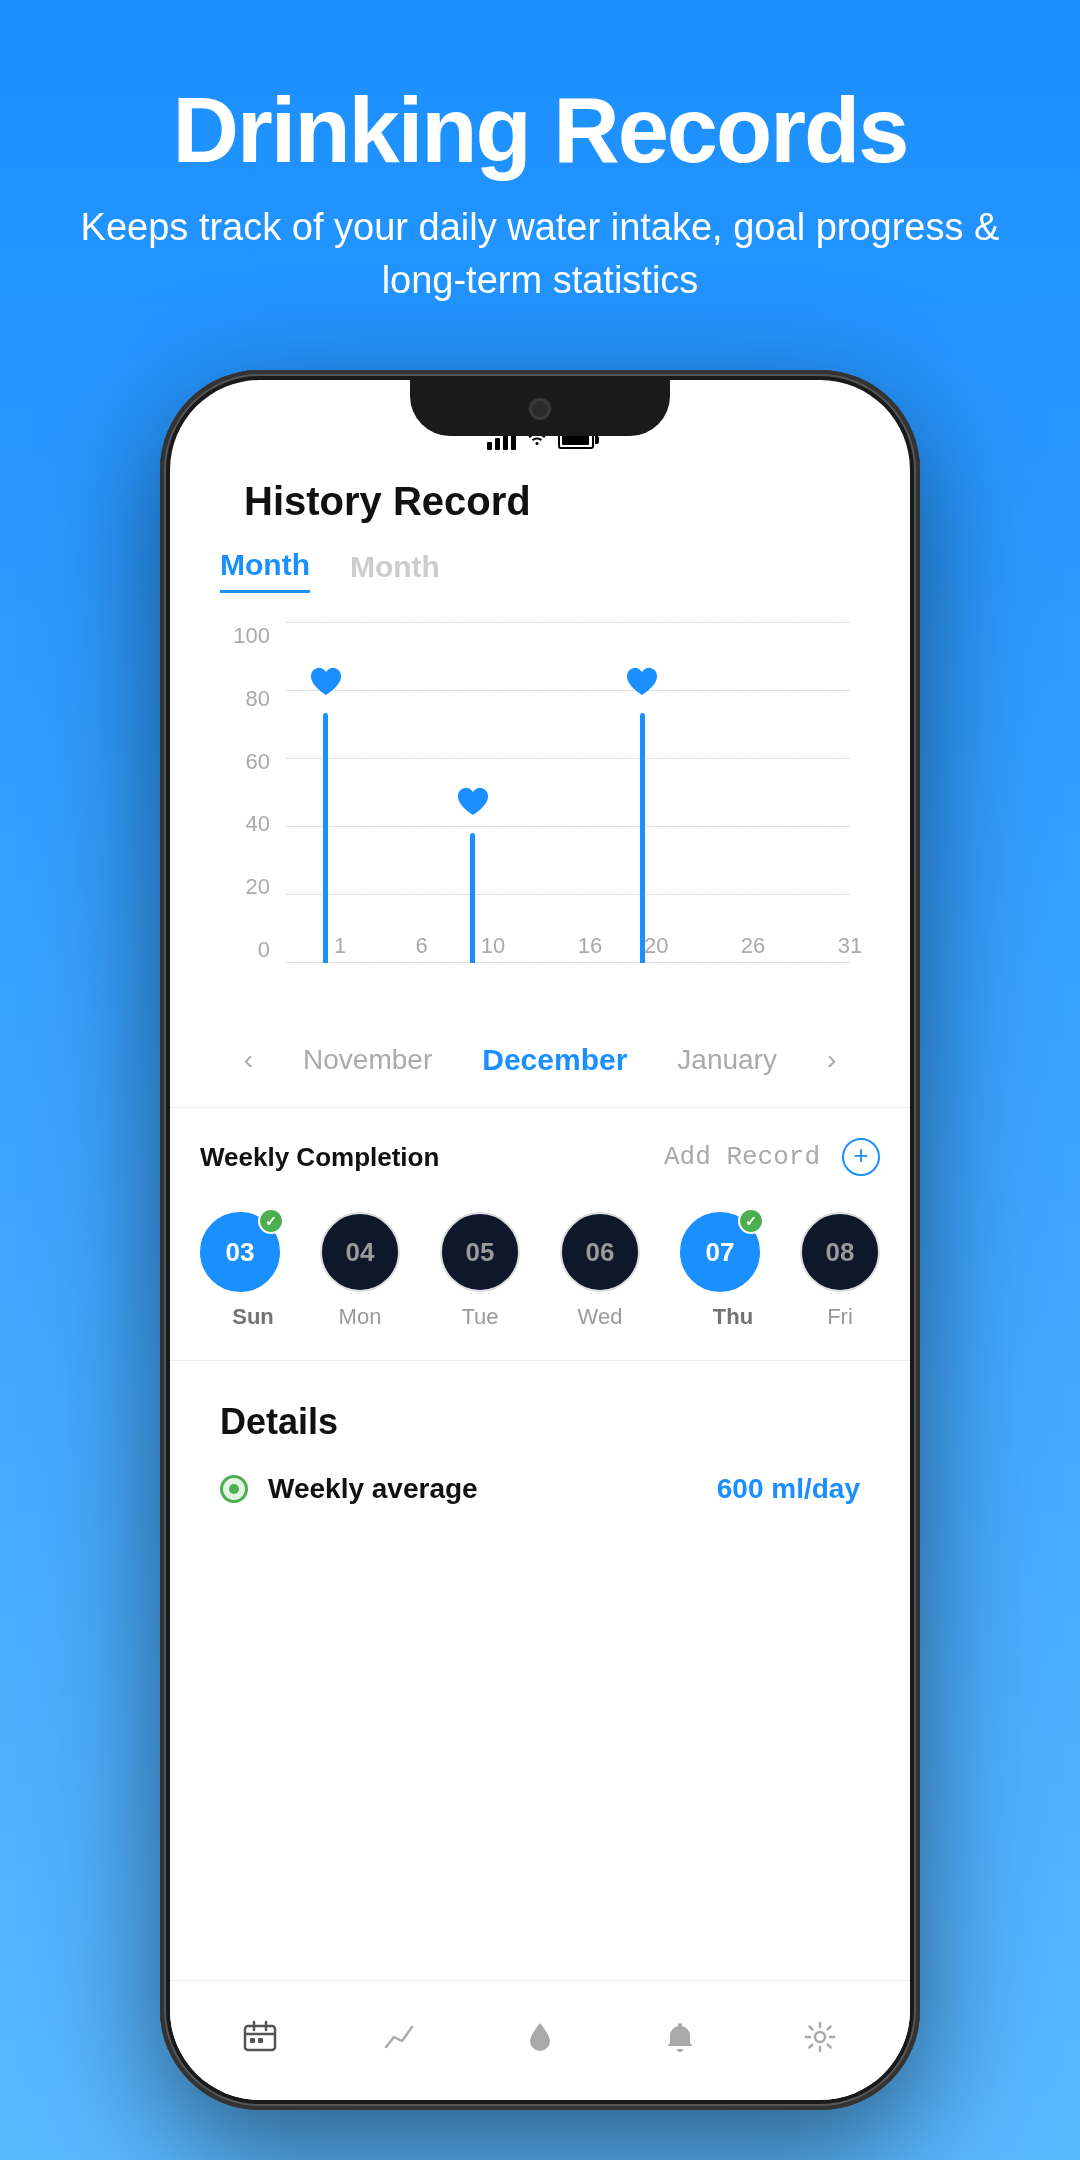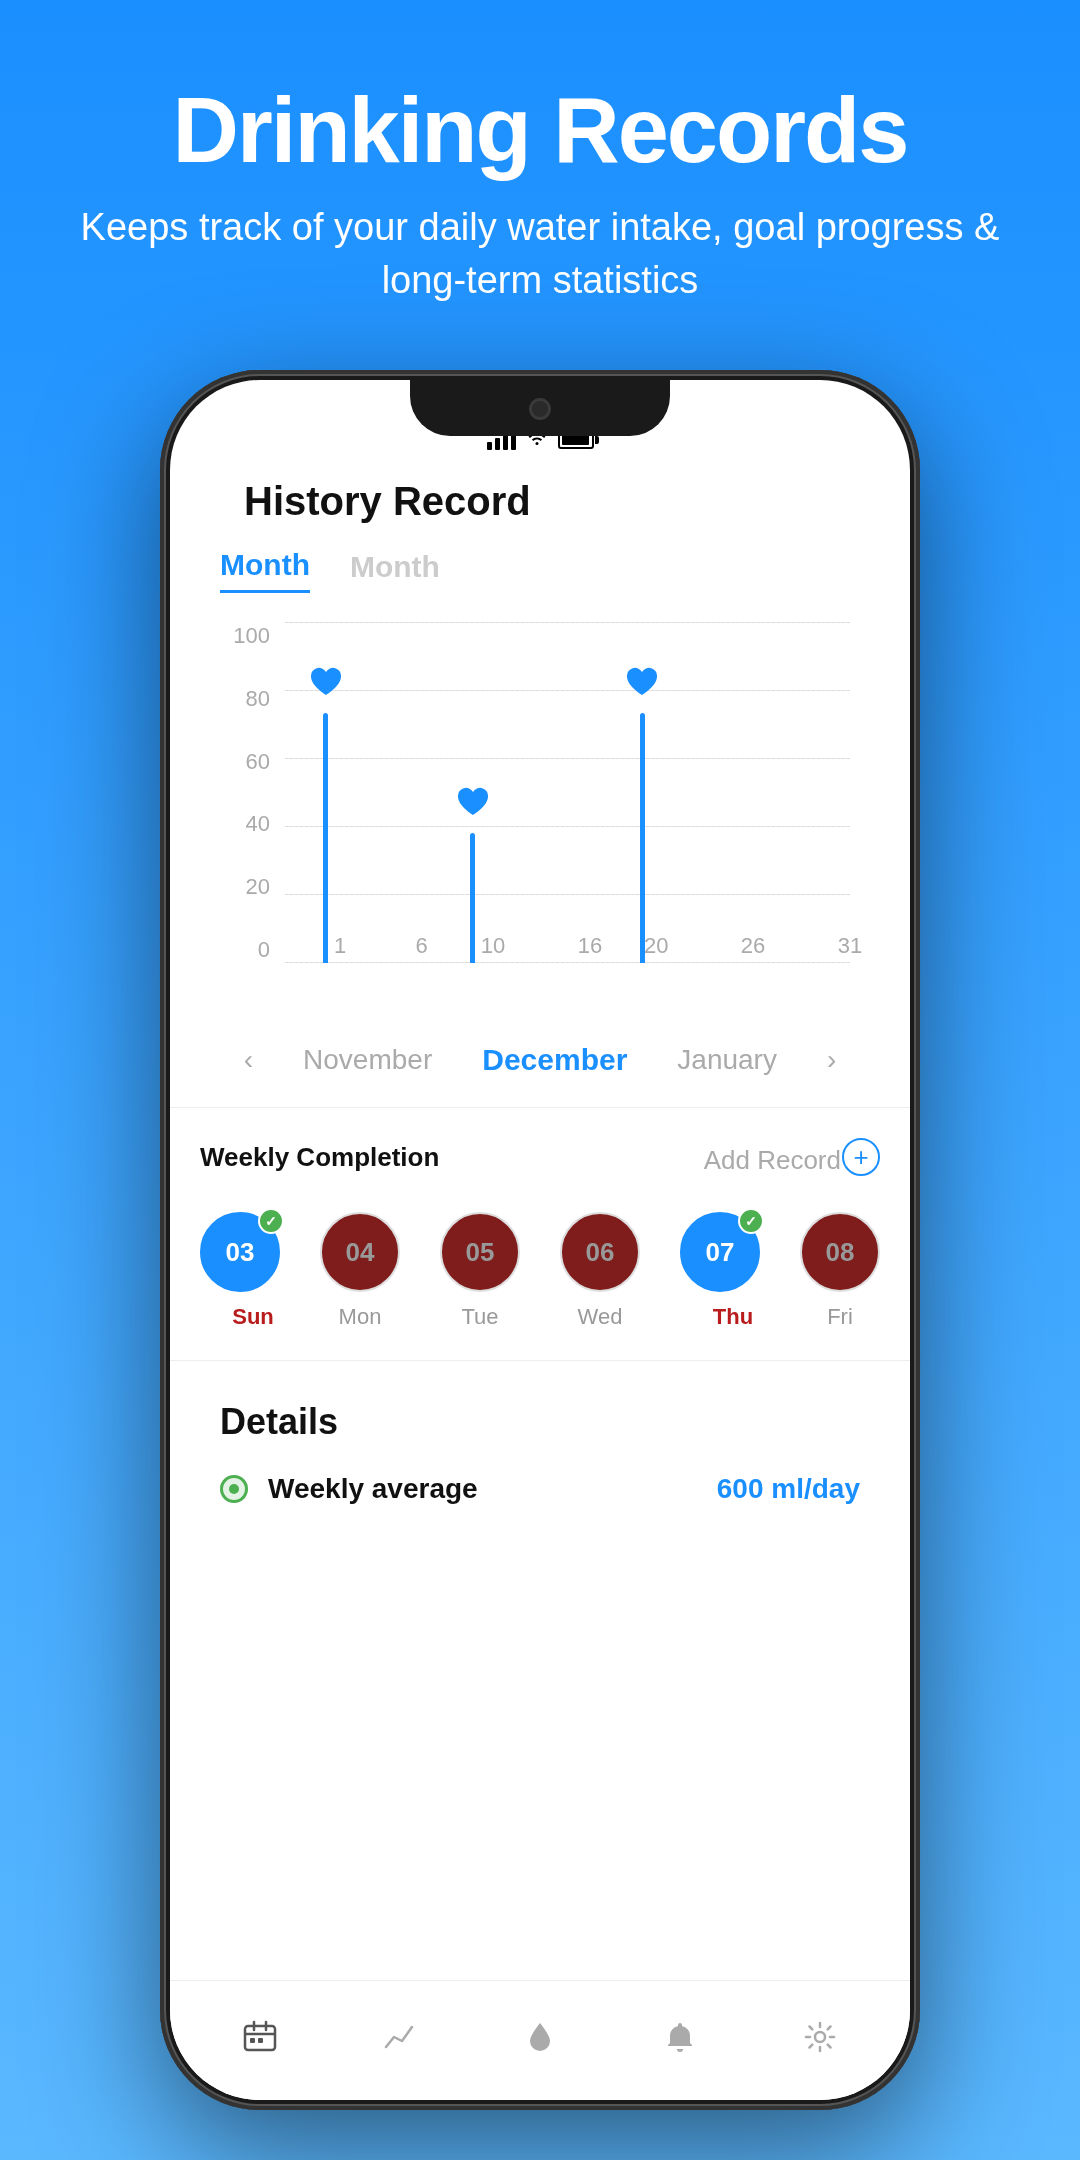--- a/index.html
+++ b/index.html
@@ -310,25 +310,26 @@
       align-items: center;
       margin-bottom: 36px;
     }
     .weekly-title {
       font-size: 26px;
       font-weight: 700;
       color: #111;
     }
     .add-record-btn {
       display: flex;
-      align-items: flex-end;
-      gap: 1px;
+      align-items: center;
+      gap: 22px;
       font-size: 26px;
       color: #aaa;
       cursor: pointer;
+      font-family: Liberation Mono, monospace;
     }
     .add-icon {
       width: 38px;
       height: 38px;
       border: 2.5px solid #1a8fff;
       border-radius: 50%;
       display: flex;
       align-items: center;
       justify-content: center;
       color: #1a8fff;
@@ -353,21 +354,21 @@
       height: 80px;
       border-radius: 50%;
       border: 2.5px solid #ddd;
       display: flex;
       align-items: center;
       justify-content: center;
       font-size: 26px;
       font-weight: 600;
       color: #999;
       position: relative;
-      background: #7f1d1d;
+      background: #0f172a;
     }
     .day-circle.active {
       background: #1a8fff;
       border-color: #1a8fff;
       color: #fff;
     }
     .day-circle .check-badge {
       position: absolute;
       top: -6px;
       right: -6px;
@@ -380,21 +381,21 @@
       justify-content: center;
       font-size: 14px;
       color: white;
       border: 2px solid white;
     }
     .day-label {
       font-size: 22px;
       color: #999;
     }
     .day-label.active {
-      color: #b91c1c;
+      color: #737373;
       font-weight: 700;
       margin-left: 26px;
     }
 
     
     .details-section {
       padding: 40px 50px 0;
     }
     .details-title {
       font-size: 36px;

